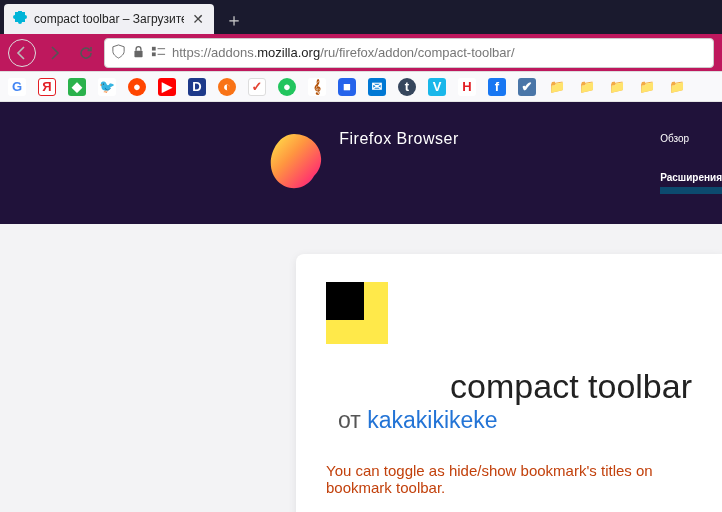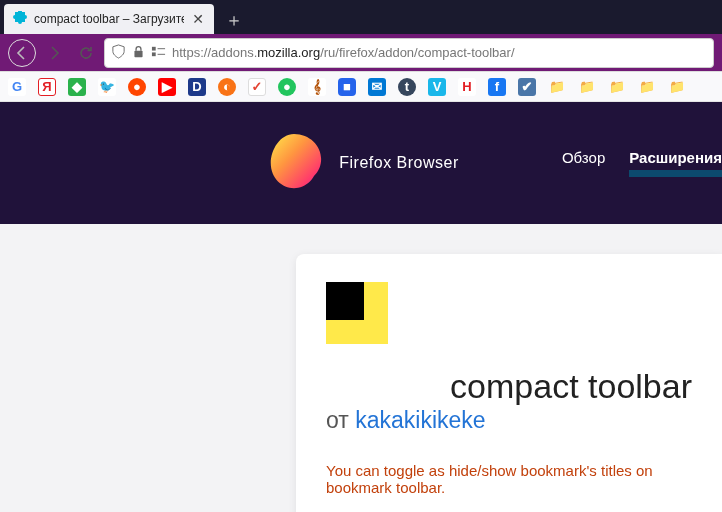--- a/index.html
+++ b/index.html
@@ -5,45 +5,45 @@
   * { margin: 0; padding: 0; box-sizing: border-box; }
   body { font-family: -apple-system, "Segoe UI", Arial, sans-serif; width: 722px; height: 512px; overflow: hidden; background: #fff; }
   
   .tab-strip { height: 34px; background: #1a1a2e; display: flex; align-items: flex-end; padding-left: 4px; }
   .tab { height: 30px; background: #f0f0f4; border-radius: 4px 4px 0 0; display: flex; align-items: center; padding: 0 8px; min-width: 200px; max-width: 210px; gap: 6px; font-size: 12px; color: #222; }
   .tab .favicon { width: 16px; height: 16px; display: flex; align-items: center; justify-content: center; color: #00b4d8; font-size: 14px; font-weight: bold; }
   .tab .title { flex: 1; overflow: hidden; white-space: nowrap; text-overflow: clip; }
   .tab .close { width: 16px; height: 16px; display: flex; align-items: center; justify-content: center; font-size: 14px; color: #444; cursor: pointer; }
   .new-tab { width: 28px; height: 28px; display: flex; align-items: center; justify-content: center; color: #ccc; font-size: 18px; margin-left: 6px; cursor: pointer; }
   
-  .toolbar { height: 38px; background: #701a75; display: flex; align-items: center; padding: 0 8px; gap: 4px; border-bottom: 1px solid #ddd; }
+  .toolbar { height: 38px; background: #be185d; display: flex; align-items: center; padding: 0 8px; gap: 4px; border-bottom: 1px solid #ddd; }
   .nav-btn { width: 28px; height: 28px; display: flex; align-items: center; justify-content: center; cursor: pointer; color: #555; border-radius: 4px; }
   .nav-btn.disabled { color: #bbb; border: 1px solid #ddd; border-radius: 50%; }
   .url-bar { flex: 1; height: 30px; background: #fff; border: 1px solid #ccc; border-radius: 4px; display: flex; align-items: center; padding: 0 6px; gap: 6px; font-size: 13px; color: #777; }
   .url-bar .dom { color: #222; }
   .shield, .lock, .perm { color: #666; font-size: 14px; }
   
   .bookmarks { height: 30px; background: #f9f9fb; display: flex; align-items: center; padding: 0 8px; gap: 12px; border-bottom: 1px solid #e5e5e5; }
   .bm { width: 18px; height: 18px; display: flex; align-items: center; justify-content: center; font-size: 13px; cursor: pointer; border-radius: 3px; }
   
   .header { background: #20123a; min-height: 122px; display: flex; align-items: center; justify-content: center; gap: 40px; padding: 20px 0; position: relative; }
-  .brand { display: flex; align-items: center; gap: 14px; }
+  .brand { display: flex; align-items: flex-start; gap: 14px; }
   .fflogo { width: 62px; height: 62px; }
   .brand-text .line1 { color: #fff; font-size: 16px; letter-spacing: 0.5px; }
   .brand-text .line2 { color: #fff; font-size: 36px; font-weight: 800; letter-spacing: 1px; line-height: 1; }
-  .hnav { display: flex; gap: 24px; font-size: 15px; color: #fff; position: absolute; right: 0; }
+  .hnav { display: flex; gap: 24px; font-size: 10px; color: #fff; position: absolute; right: 0; flex-direction: column; }
   .hnav span { cursor: pointer; padding-bottom: 4px; }
   .hnav .active { border-bottom: 7px solid #0c4a6e; font-weight: 600; }
   
   .content-wrap { background: #f3f3f5; padding-top: 30px; padding-left: 296px; height: 100%; }
   .card { background: #fff; border-radius: 8px 0 0 0; padding: 28px 30px; min-height: 400px; box-shadow: 0 2px 8px rgba(0,0,0,0.08); }
   .addon-icon { width: 62px; height: 62px; background: #ffe94a; position: relative; margin-bottom: 24px; }
   .addon-icon::before { content: ""; position: absolute; width: 38px; height: 38px; background: #000; top: 0; left: 0; }
   .addon-title { font-size: 34px; font-weight: 400; color: #222; line-height: 1.1; text-align: right; }
-  .addon-author { font-size: 23px; color: #555; margin-top: 2px; margin-bottom: 28px; }
+  .addon-author { font-size: 23px; color: #555; margin-top: 2px; margin-bottom: 28px; margin-left: 12px; }
   .addon-author a { color: #2374d6; text-decoration: none; }
   .addon-desc { font-size: 15px; color: #c2410c; }
   
   .folder-icon { color: #888; }
 </style>
 </head>
 <body>
 
 <div class="tab-strip">
   <div class="tab">

